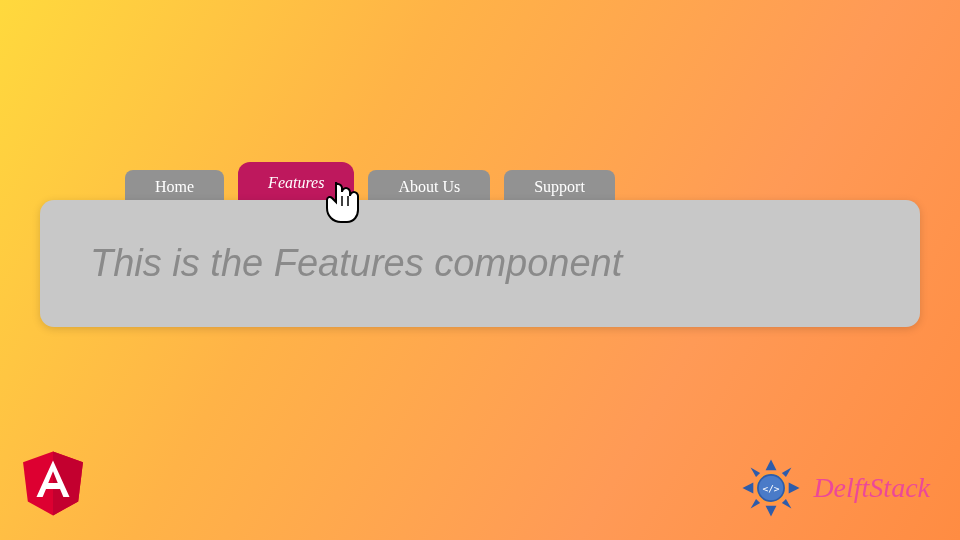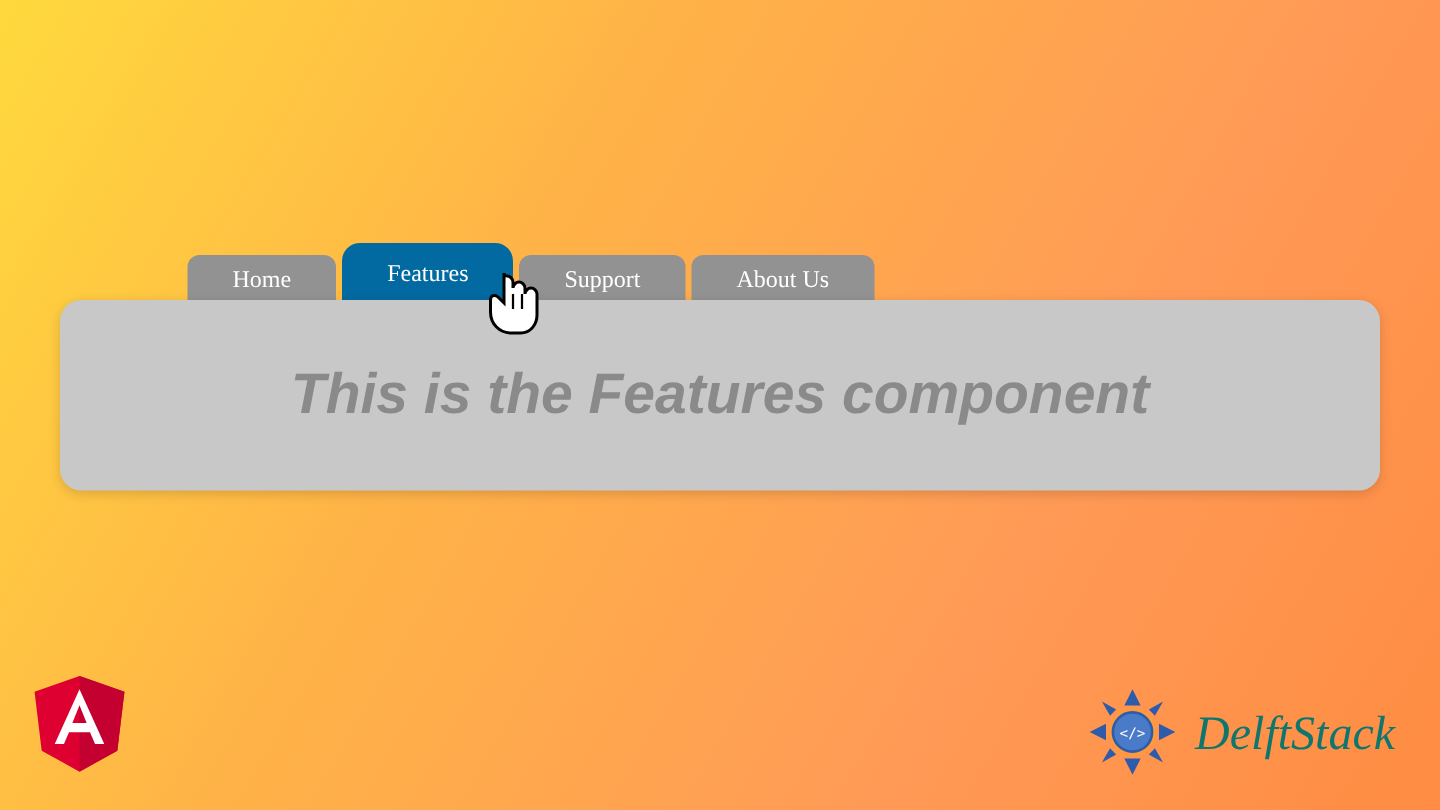--- a/index.html
+++ b/index.html
@@ -9,53 +9,53 @@
       background: linear-gradient(120deg, #ffd93d 0%, #ffb347 35%, #ff9a56 70%, #ff8c42 100%);
       font-family: "Times New Roman", Georgia, serif;
       position: relative;
       overflow: hidden;
     }
     .tabs-container {
       position: absolute;
       top: 170px;
       left: 125px;
       display: flex;
-      gap: 4px;
+      gap: 14px;
     }
     .tab {
       background: #929292;
       color: #fff;
       padding: 8px 30px;
       border-radius: 8px 8px 0 0;
       font-size: 16px;
       cursor: pointer;
     }
     .tab.active {
-      background: #0369a1;
+      background: #be185d;
       padding: 12px 30px;
       margin-top: -8px;
       border-radius: 12px 12px 0 0;
+      font-style: italic;
     }
     .content-panel {
       position: absolute;
       top: 200px;
       left: 40px;
       right: 40px;
       background: #c8c8c8;
       border-radius: 14px;
       padding: 42px 50px;
       box-shadow: 0 2px 8px rgba(0,0,0,0.15);
     }
     .content-heading {
       font-family: Arial, Helvetica, sans-serif;
-      font-weight: 700;
+      font-weight: 400;
       font-size: 38px;
       color: #8a8a8a;
       font-style: italic;
-      text-align: center;
     }
     .cursor-icon {
       position: absolute;
       top: 178px;
       left: 322px;
       z-index: 10;
     }
     .angular-logo {
       position: absolute;
       bottom: 18px;
@@ -64,34 +64,34 @@
     .delft-logo {
       position: absolute;
       bottom: 18px;
       right: 30px;
       display: flex;
       align-items: center;
       gap: 8px;
     }
     .delft-text {
       font-family: Georgia, serif;
-      font-size: 32px;
-      color: #0f766e;
+      font-size: 28px;
+      color: #ec4899;
       font-style: italic;
       font-weight: 500;
     }
   </style>
 </head>
 <body>
 
 <div class="tabs-container">
   <div class="tab">Home</div>
   <div class="tab active">Features</div>
+  <div class="tab">About Us</div>
   <div class="tab">Support</div>
-  <div class="tab">About Us</div>
 </div>
 
 <div class="content-panel">
   <h1 class="content-heading">This is the Features component</h1>
 </div>
 
 <div class="cursor-icon">
   <svg width="40" height="48" viewBox="0 0 40 48">
     <path d="M14 4 L14 24 L10 20 C8 18 5 19 5 22 L5 30 C5 38 11 44 19 44 L25 44 C32 44 36 38 36 32 L36 18 C36 16 34 14 32 14 C30 14 28 16 28 18 L28 14 C28 12 26 10 24 10 C22 10 20 12 20 14 L20 10 C20 8 18 6 16 6 C15 6 14 5 14 4 Z" fill="#ffffff" stroke="#000000" stroke-width="2"></path>
     <line x1="20" y1="18" x2="20" y2="28" stroke="#000" stroke-width="1.5"></line>

